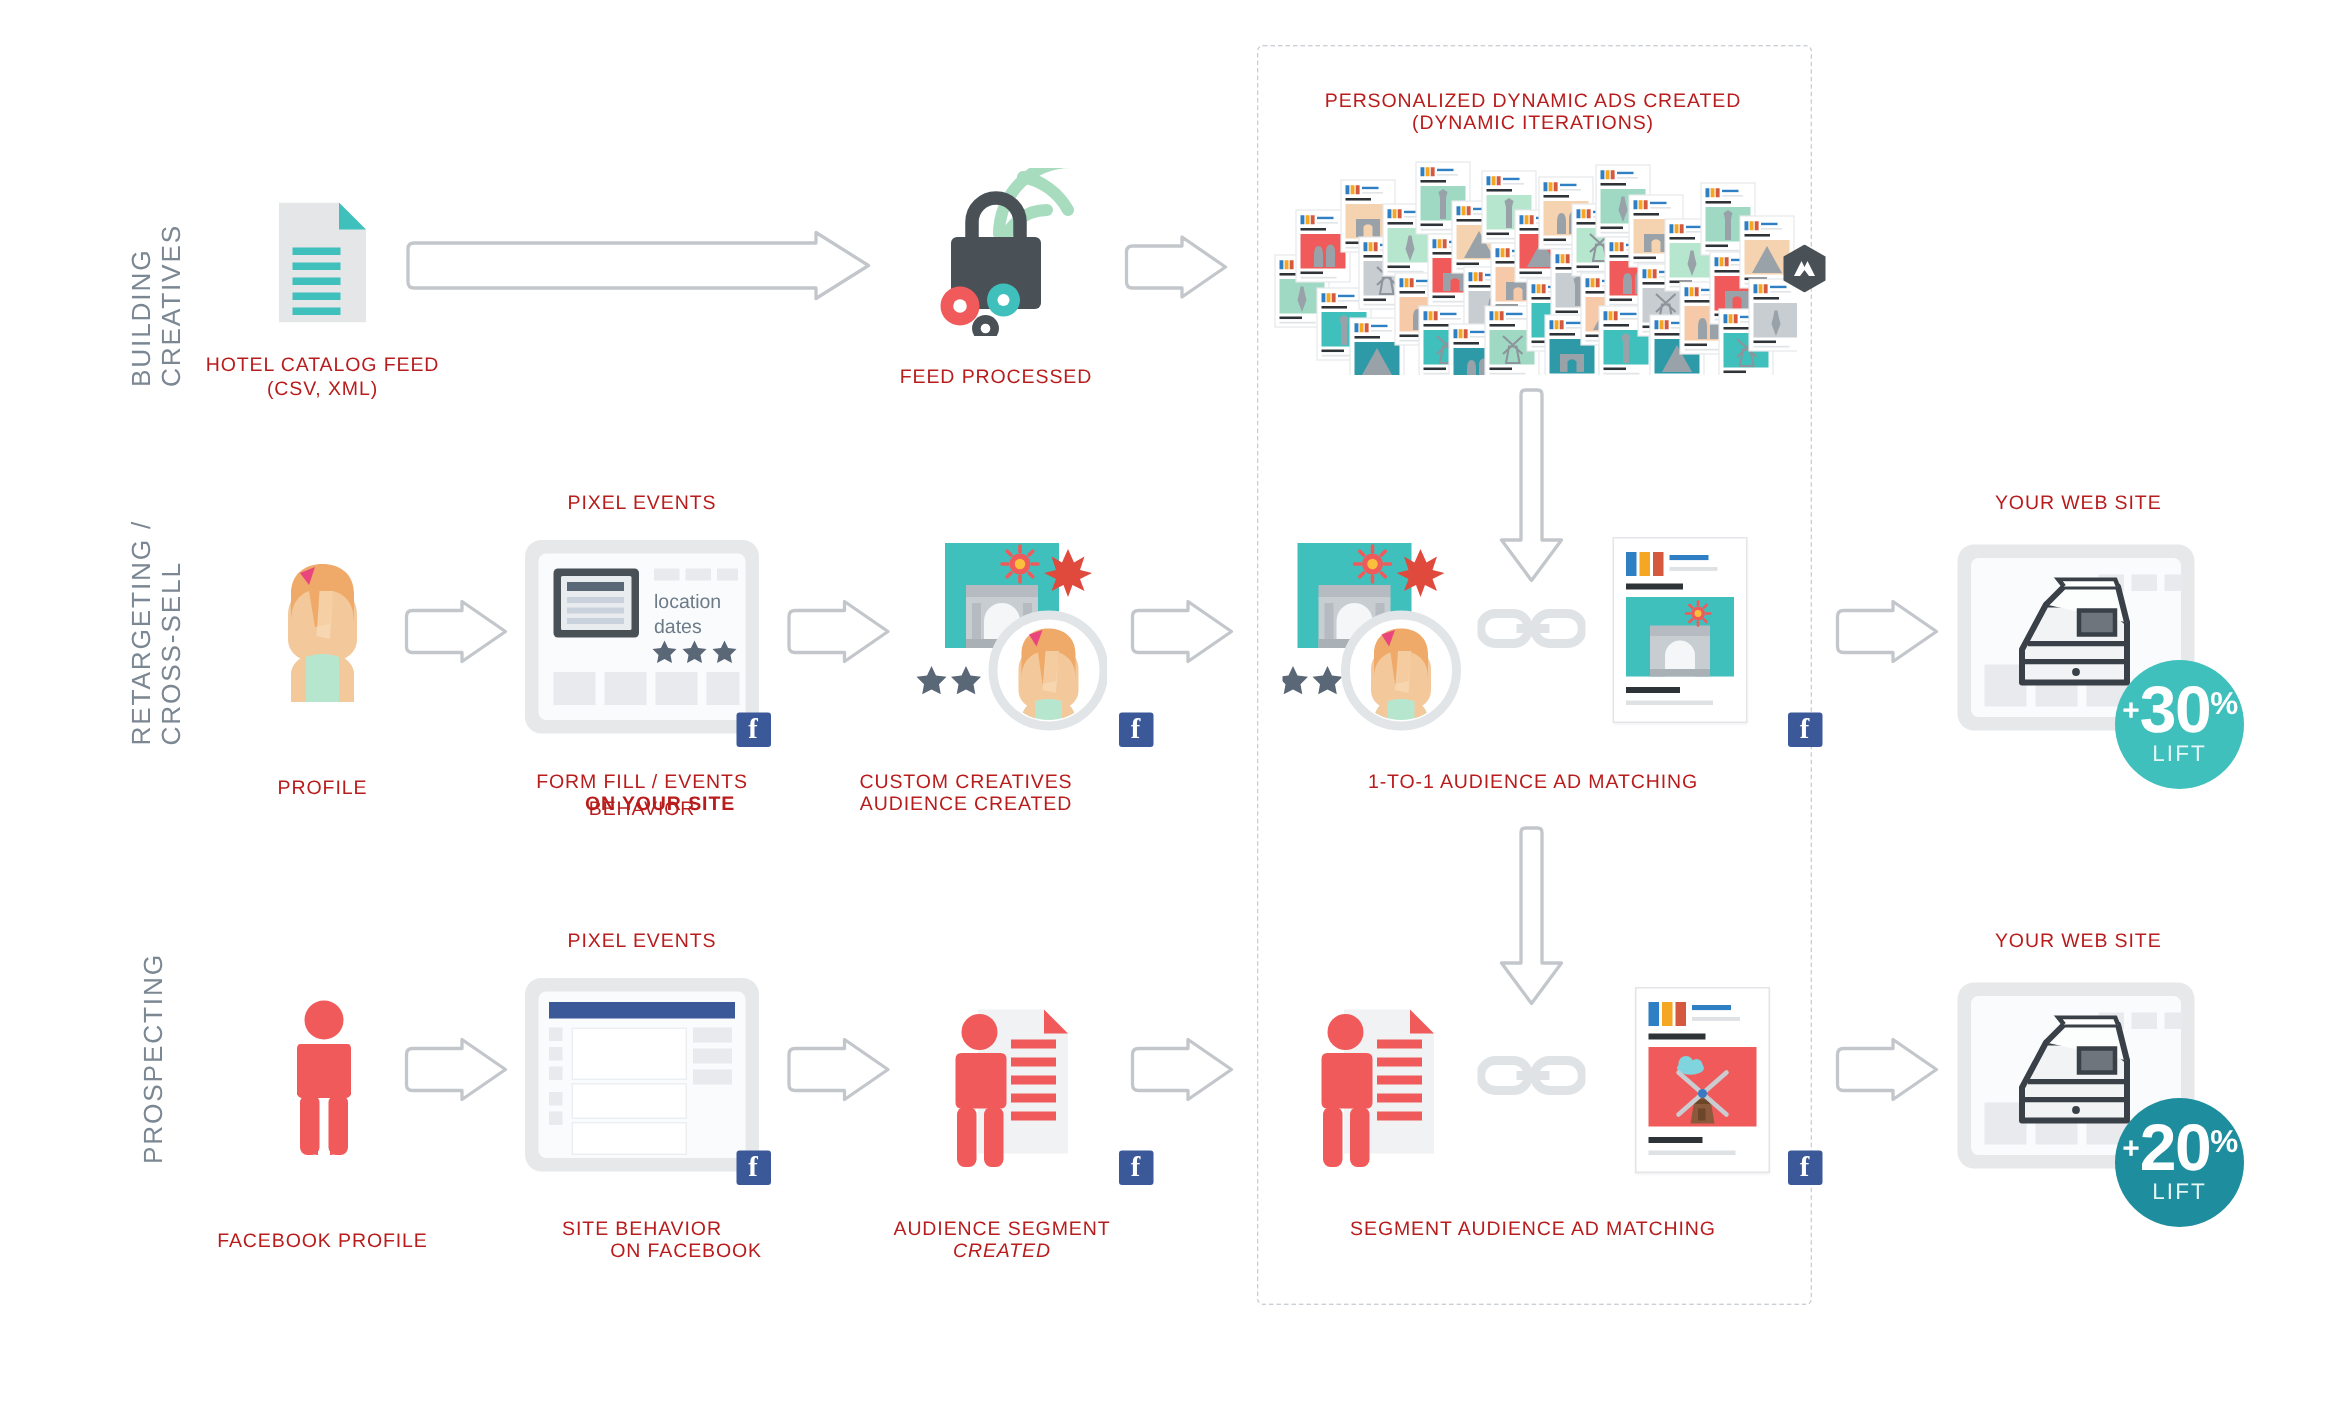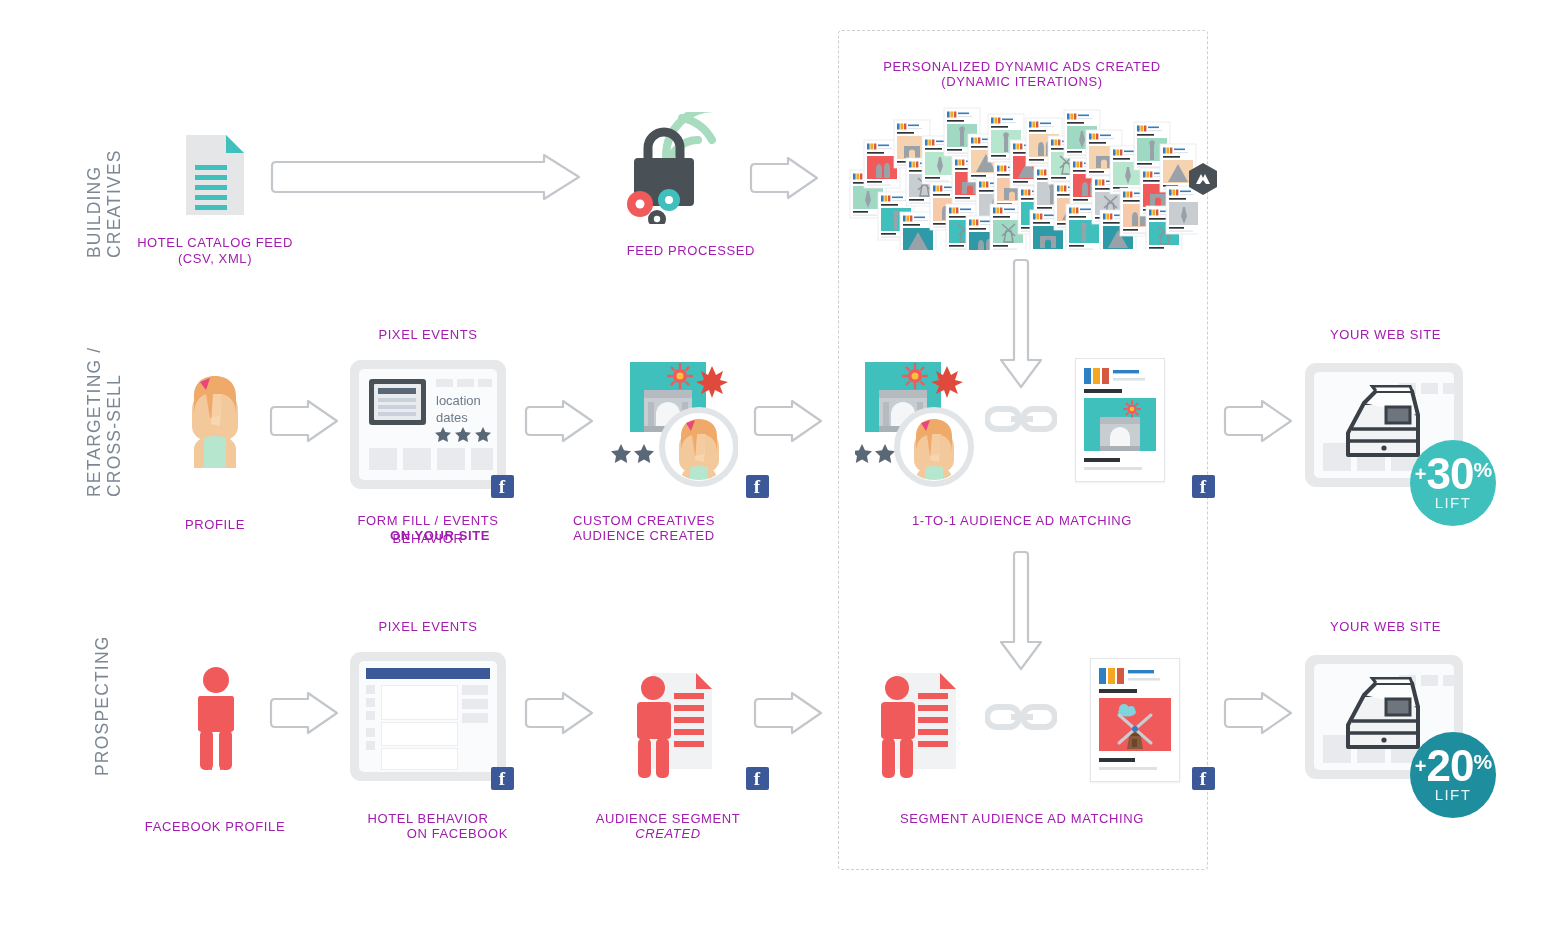--- a/index.html
+++ b/index.html
@@ -1,19 +1,19 @@
 <!DOCTYPE html>
 <html><head>
 <meta charset="utf-8">
 <style>
   html,body{margin:0;padding:0;background:#ffffff;}
   body{width:1564px;height:935px;position:relative;overflow:hidden;
        font-family:"Liberation Sans","DejaVu Sans",sans-serif;}
   .abs{position:absolute;}
-  .cap{color:#a21caf;font-size:13px;letter-spacing:.6px;text-align:center;line-height:1.35;}
+  .cap{color:#b91c1c;font-size:13px;letter-spacing:.6px;text-align:center;line-height:1.35;}
   .rowlabel{color:#7b8793;font-size:17.5px;letter-spacing:1.2px;line-height:1.15;
             writing-mode:vertical-rl;transform:rotate(180deg);text-align:left;white-space:pre;}
   .dashbox{border:1.6px dashed #c9cfd4;border-radius:4px;}
   
   .arrowR{position:absolute;}
   .arrowR svg{display:block;}
   
   .fb{position:absolute;width:23px;height:23px;background:#3b5998;border-radius:2px;
       color:#fff;font-family:"Liberation Serif",serif;font-weight:bold;font-size:19px;
       line-height:23px;text-align:center;}
@@ -78,21 +78,21 @@
     <g>
       <circle cx="28" cy="92" r="13" fill="#f05a5a"></circle>
         <circle cx="28" cy="92" r="4.5" fill="#fff"></circle>
       <circle cx="57" cy="88" r="11" fill="#3fc0bd"></circle>
         <circle cx="57" cy="88" r="4" fill="#fff"></circle>
       <circle cx="45" cy="107" r="9" fill="#4a5156"></circle>
         <circle cx="45" cy="107" r="3.2" fill="#fff"></circle>
     </g>
   </svg>
 </div>
-<div class="abs cap" style="left:573px;top:242px;width:182px;text-align:right;">FEED PROCESSED</div>
+<div class="abs cap" style="left:573px;top:242px;width:182px;">FEED PROCESSED</div>
 
 <div class="arrowR" style="left:748px;top:155px;">
   <svg width="72" height="46" viewBox="0 0 72 46">
     <path d="M3 13 Q3 9 7 9 H40 V3 L69 23 L40 43 V37 H7 Q3 37 3 33 Z" fill="none" stroke="#c3c7cb" stroke-width="2.2" stroke-linejoin="round"></path>
   </svg>
 </div>
 
 <div class="abs cap" style="left:862px;top:58px;width:320px;">PERSONALIZED DYNAMIC ADS CREATED</div>
 <div class="abs cap" style="left:862px;top:73px;width:320px;">(DYNAMIC ITERATIONS)</div>
 
@@ -894,21 +894,21 @@
   <div class="abs" style="left:31px;top:33px;width:75px;height:33px;background:#fff;border:1px solid #eceff2;"></div>
   <div class="abs" style="left:31px;top:70px;width:75px;height:22px;background:#fff;border:1px solid #eceff2;"></div>
   <div class="abs" style="left:31px;top:96px;width:75px;height:20px;background:#fff;border:1px solid #eceff2;"></div>
   <div class="gblock" style="left:112px;top:33px;width:26px;height:10px;"></div>
   <div class="gblock" style="left:112px;top:47px;width:26px;height:10px;"></div>
   <div class="gblock" style="left:112px;top:61px;width:26px;height:10px;"></div>
 </div>
 <div class="fb" style="left:491px;top:767px;">
     <span>f</span>
   </div>
-<div class="abs cap" style="left:348px;top:810px;width:160px;">HOTEL BEHAVIOR</div>
+<div class="abs cap" style="left:348px;top:810px;width:160px;">SITE BEHAVIOR</div>
 <div class="abs cap" style="left:348px;top:825px;width:160px;text-align:right;">ON FACEBOOK</div>
 
 <div class="arrowR" style="left:523px;top:690px;">
   <svg width="72" height="46" viewBox="0 0 72 46">
     <path d="M3 13 Q3 9 7 9 H40 V3 L69 23 L40 43 V37 H7 Q3 37 3 33 Z" fill="none" stroke="#c3c7cb" stroke-width="2.2" stroke-linejoin="round"></path>
   </svg>
 </div>
 
 <div class="abs" style="left:634px;top:665px;width:80px;height:118px;">
   <svg width="80" height="118" viewBox="0 0 80 118">

